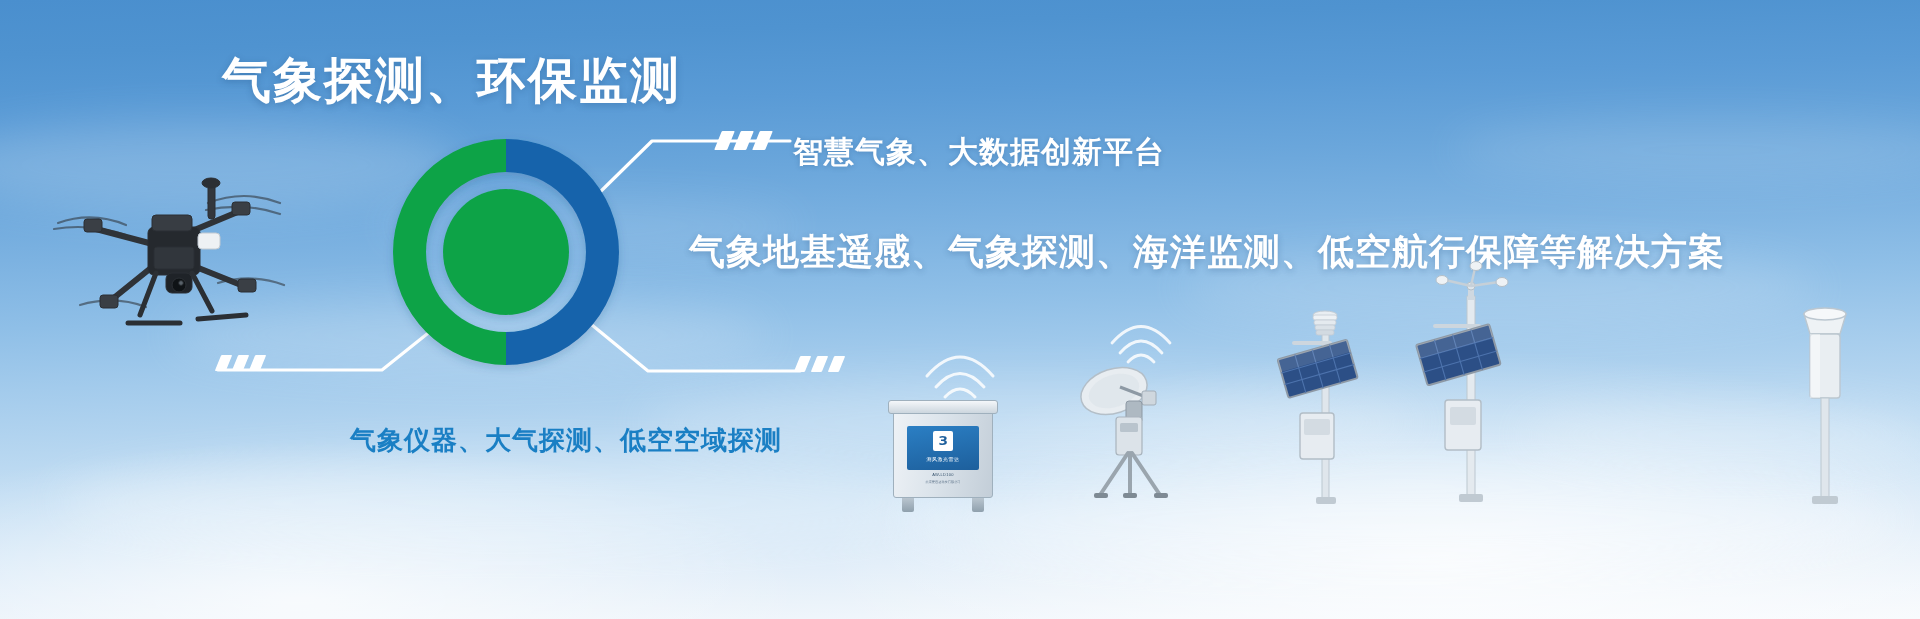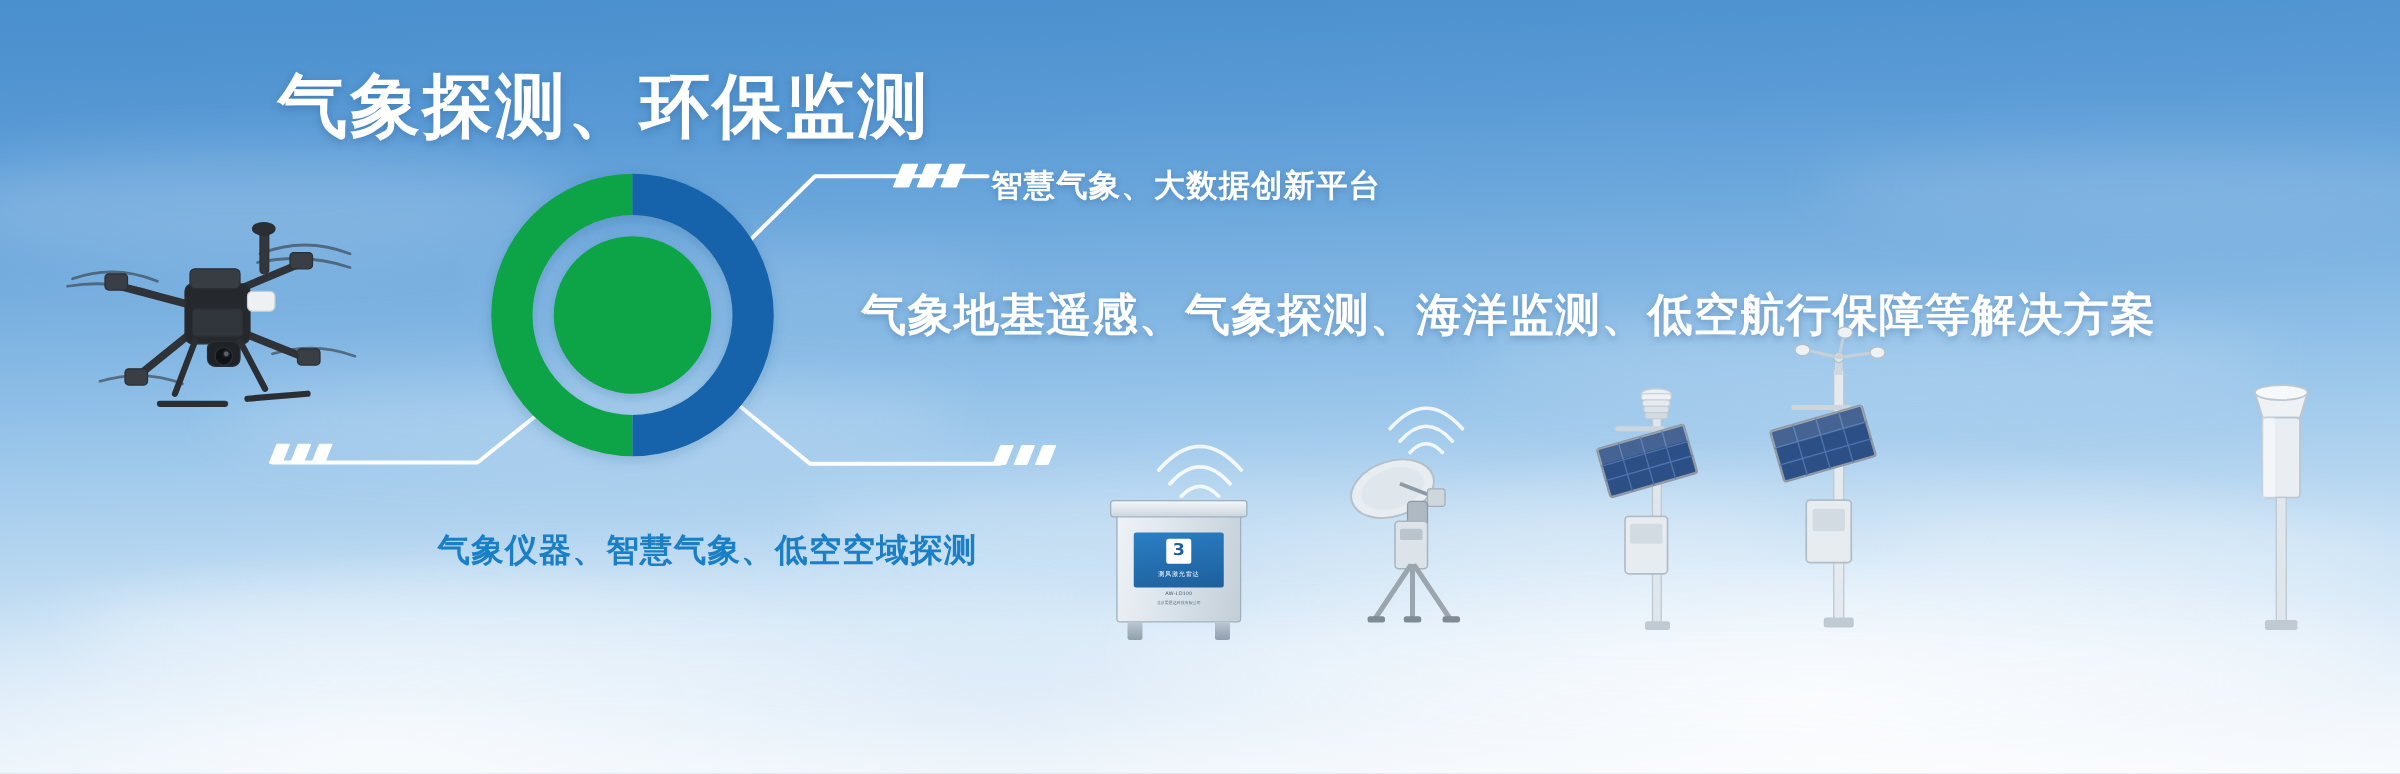--- a/index.html
+++ b/index.html
@@ -59,28 +59,28 @@
   .slashes i {
     display:block; width:13px; height:19px;
     background:#ffffff; transform:skewX(-22deg);
     border-radius:1px;
   }
   .slashes.sm i { width:11px; height:16px; }
 
   
   #title {
     position:absolute; left:222px; top:48px;
-    font-size:56px; font-weight:700; color:#ffffff;
+    font-size:49px; font-weight:700; color:#ffffff;
     letter-spacing:2px; white-space:nowrap;
     text-shadow:0 2px 7px rgba(25,70,120,.30);
     font-family:"DejaVu Sans","Liberation Sans",sans-serif;
   }
   #callout-top {
     position:absolute; left:793px; top:132px;
-    font-size:25px; font-weight:700; color:#ffffff;
+    font-size:30px; font-weight:700; color:#ffffff;
     letter-spacing:1px; white-space:nowrap;
     text-shadow:0 1px 5px rgba(25,70,120,.28);
     font-family:"DejaVu Sans","Liberation Sans",sans-serif;
   }
   #main-line {
     position:absolute; left:657px; top:228px;
     font-size:36px; font-weight:700; color:#ffffff;
     letter-spacing:1px; white-space:nowrap;
     text-shadow:0 2px 6px rgba(25,70,120,.30);
     font-family:"DejaVu Sans","Liberation Sans",sans-serif;
@@ -225,21 +225,21 @@
   </div>
   <div class="slashes sm" style="left:797px; top:356px;">
     <i></i>
       <i></i>
       <i></i>
   </div>
 
   <div id="title">气象探测、环保监测</div>
   <div id="callout-top">智慧气象、大数据创新平台</div>
   <div id="main-line">气象地基遥感、气象探测、海洋监测、低空航行保障等解决方案</div>
-  <div id="callout-bottom">气象仪器、智慧气象、低空空域探测</div>
+  <div id="callout-bottom">气象仪器、大气探测、低空空域探测</div>
 
   <div class="device" id="drone">
     <svg viewBox="0 0 260 190" width="260" height="190">
       <g stroke="#2b2f34" fill="#2b2f34">
 
         <g opacity="0.55" stroke-width="2.2" fill="none" stroke-linecap="round">
           <path d="M 18 68 q 34 -12 68 2"></path>
           <path d="M 14 74 q 36 -6 72 6"></path>
           <path d="M 168 48 q 36 -14 72 0"></path>
           <path d="M 166 55 q 38 -8 74 4"></path>

